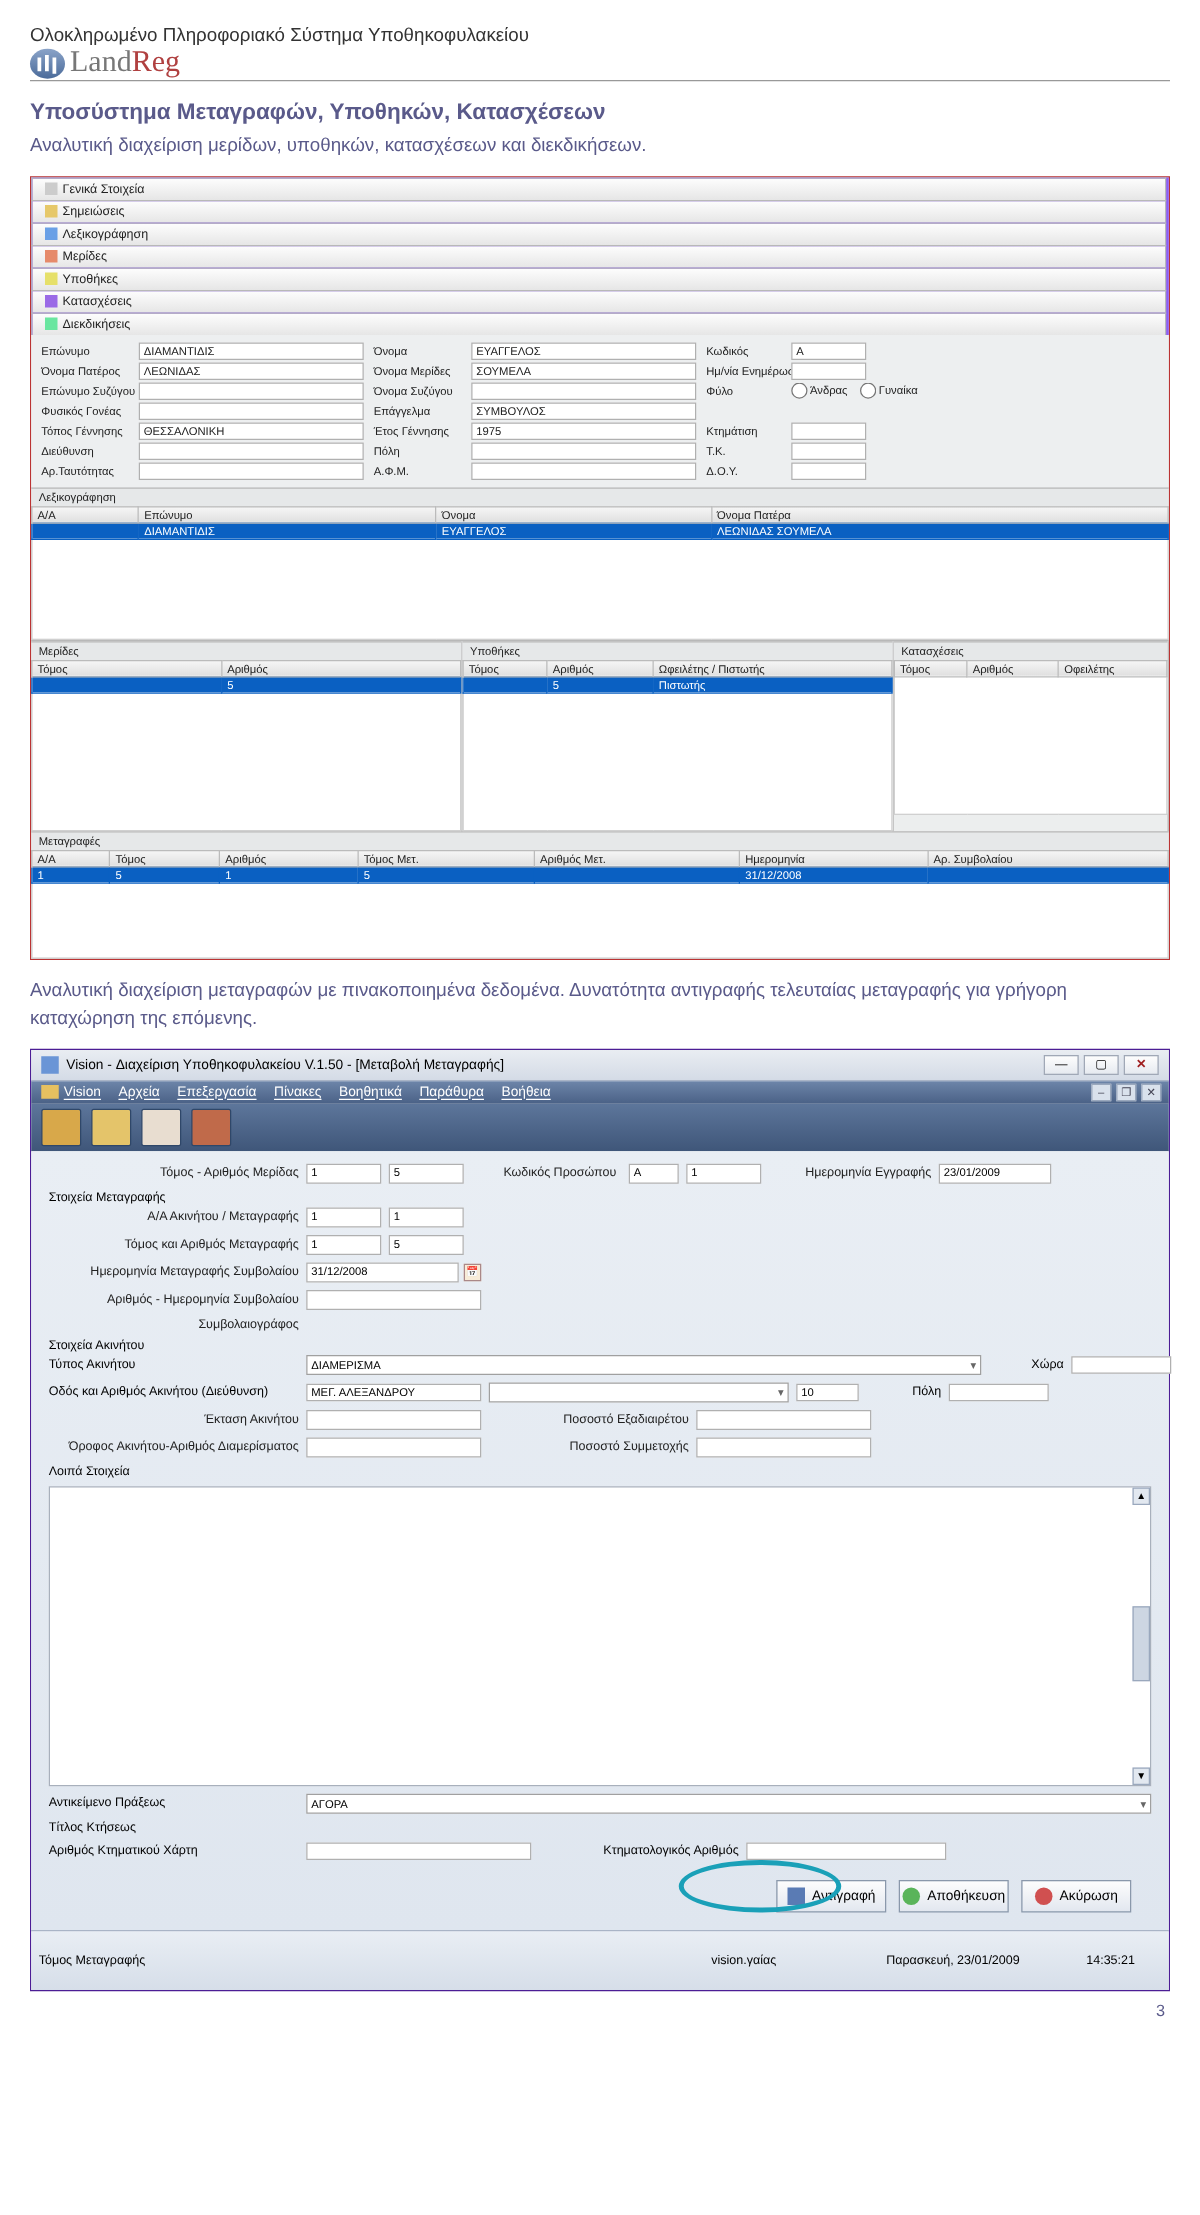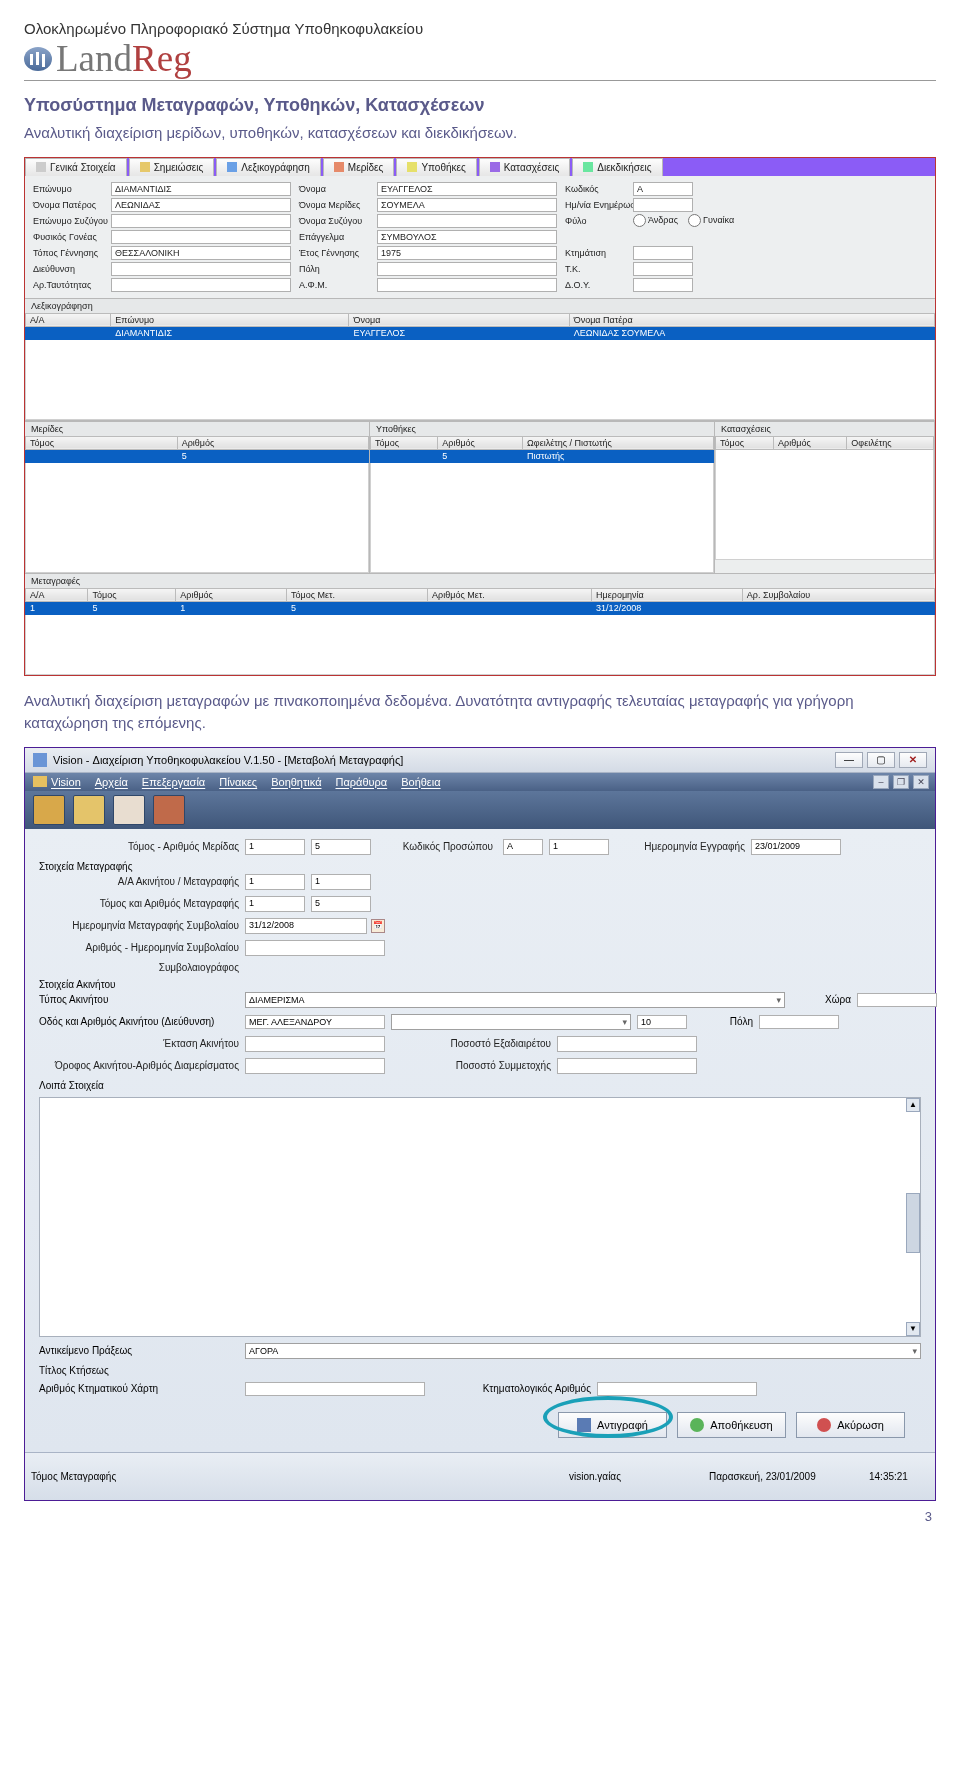--- a/index.html
+++ b/index.html
@@ -38,21 +38,21 @@
     border-radius: 50%;
     position: relative;
   }
   .logo-icon::before, .logo-icon::after {
     content: ""; position: absolute; background: #fff;
   }
   .logo-icon::before { left:6px; top:7px; width:3px; height:11px; }
   .logo-icon::after  { left:12px; top:5px; width:3px; height:13px; box-shadow: 6px 2px 0 0 #fff; }
   .logo-text {
     font-family: "Segoe Script", cursive;
-    font-size: 37px;
+    font-size: 24px;
     color: #555;
   }
   .logo-text .land { color: #777; }
   .logo-text .reg  { color: #b04040; }
   h2.section-title {
     margin: 8px 0 6px 0;
     font-size: 18px;
     font-weight: bold;
     color: #5a5a8a;
   }
@@ -67,20 +67,21 @@
   .shot1 {
     border: 1px solid #b33;
     background: #eceeee;
     font-size: 10px;
     color: #222;
     margin-bottom: 14px;
   }
   .tabs1 {
     display: flex;
     background: #8b5cf6;
+    flex-direction: column;
   }
   .tab1 {
     padding: 3px 10px;
     border: 1px solid #b8b8b8;
     border-bottom: none;
     margin-right: 2px;
     background: linear-gradient(#fdfdfd,#e6e6e6);
     font-size: 10px;
     display: flex;
     align-items: center;
@@ -241,21 +242,21 @@
   .bottom-row2 {
     display:grid;
     grid-template-columns: 200px 180px 160px 160px;
     gap:6px;align-items:center;font-size:10px;margin-bottom:6px;
   }
   .btnbar2 {
     display:flex;justify-content:flex-end;gap:10px;padding:10px 16px;background:transparent;
     position:relative;
   }
   .actbtn {
-    width:109px;height:26px;
+    width:88px;height:26px;
     background:linear-gradient(#fdfdfd,#e2e7ef);
     border:1px solid #8a98ab;
     font-size:11px;
     display:flex;align-items:center;justify-content:center;gap:6px;
   }
   .actbtn .bicon{width:14px;height:14px;display:inline-block;}
   .bicon.copy{background:#5a7bb4;}
   .bicon.save{background:#5ab45a;border-radius:50%;}
   .bicon.cancel{background:#d05050;border-radius:50%;}
   .highlight-ring {

